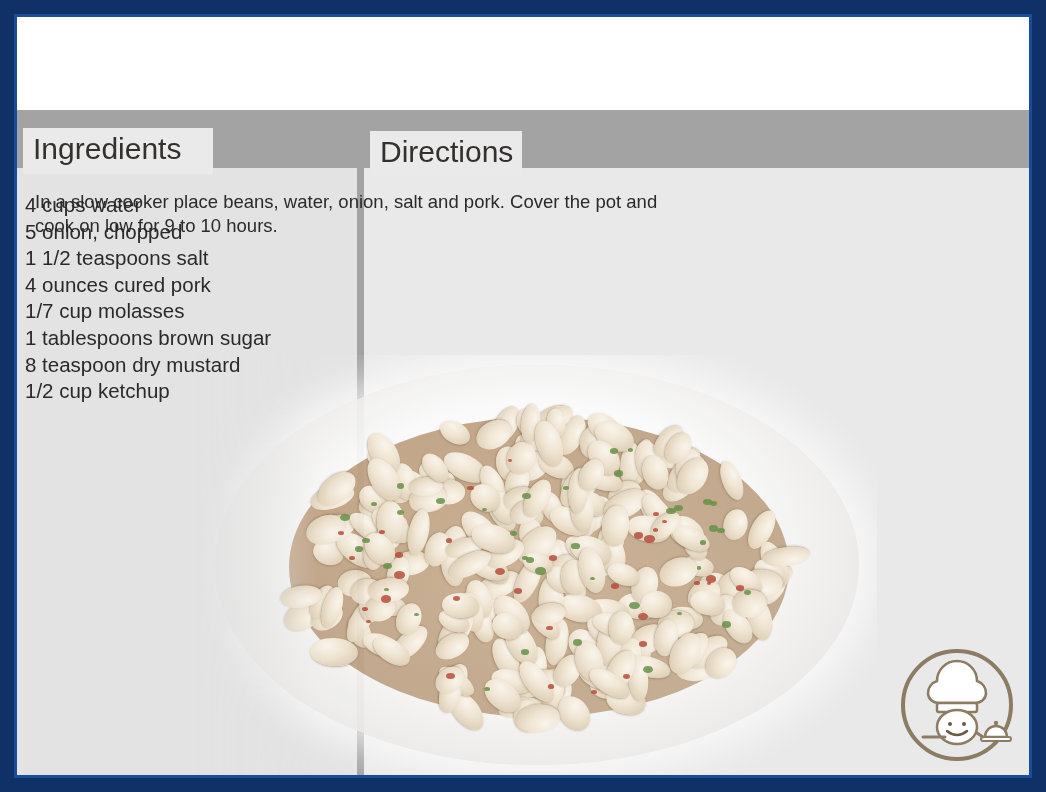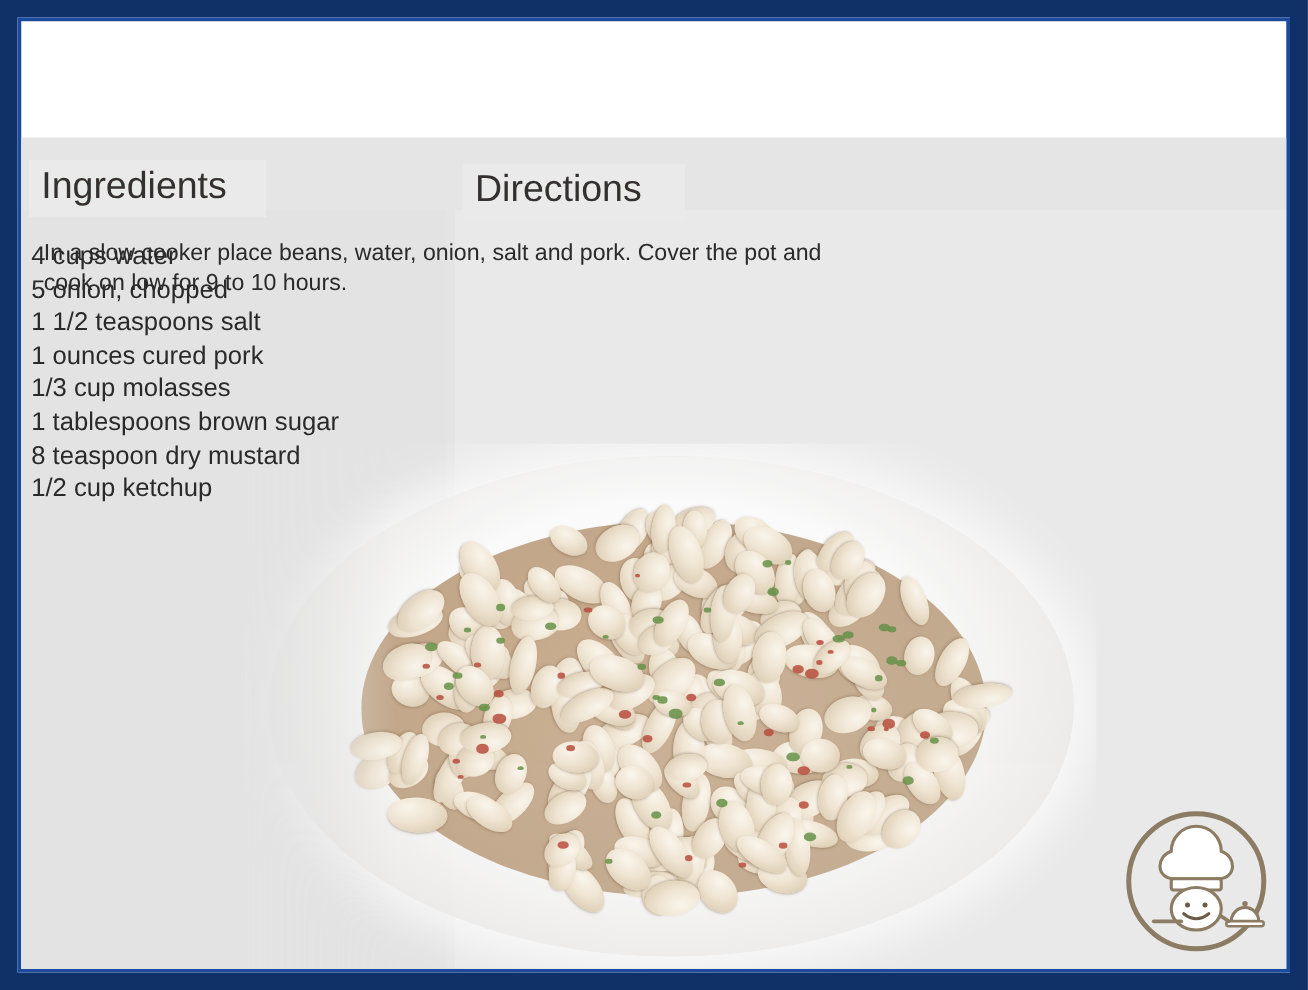--- a/index.html
+++ b/index.html
@@ -55,21 +55,21 @@
     white-space: nowrap;
   }
 
   
   .content-area {
     position: absolute;
     left: 17px;
     top: 110px;
     width: 1012px;
     height: 665px;
-    background: #e5e5e5;
+    background: #a3a3a3;
     overflow: hidden;
   }
 
   
   .ingredients-panel {
     position: absolute;
     left: 0px;
     top: 58px;
     width: 340px;
     height: 607px;
@@ -97,21 +97,21 @@
   }
   .tab-ingredients {
     left: 6px;
     top: 18px;
     width: 190px;
     height: 46px;
   }
   .tab-directions {
     left: 353px;
     top: 21px;
-    width: 178px;
+    width: 152px;
     height: 46px;
   }
 
   
   .ingredients-list {
     position: absolute;
     left: 8px;
     top: 82px;
     width: 330px;
     margin: 0;
@@ -523,22 +523,22 @@
       <div class="photo-fade-left"></div>
     </div>
 
     <div class="tab tab-ingredients">Ingredients</div>
     <div class="tab tab-directions">Directions</div>
 
     <ul class="ingredients-list" id="ingredients-list">
         <li>4 cups water</li>
         <li>5 onion, chopped</li>
         <li>1 1/2 teaspoons salt</li>
-        <li>1 ounces cured pork</li>
-        <li>1/3 cup molasses</li>
+        <li>4 ounces cured pork</li>
+        <li>1/7 cup molasses</li>
         <li>1 tablespoons brown sugar</li>
         <li>8 teaspoon dry mustard</li>
         <li>1/2 cup ketchup</li>
       </ul>
 
     <div class="directions-body" id="directions-body">
         <p>In a slow cooker place beans, water, onion, salt and pork.  Cover the pot and cook on low for 9 to 10 hours.</p>
       </div>
 
     <div class="chef-logo">

